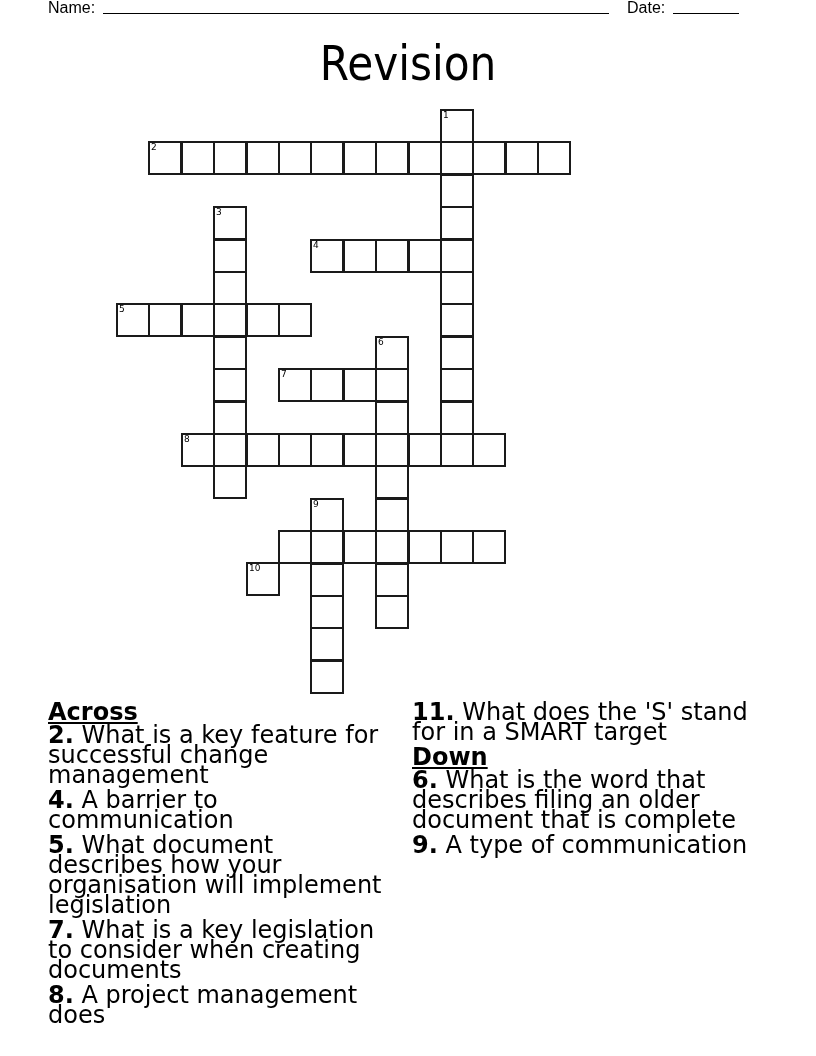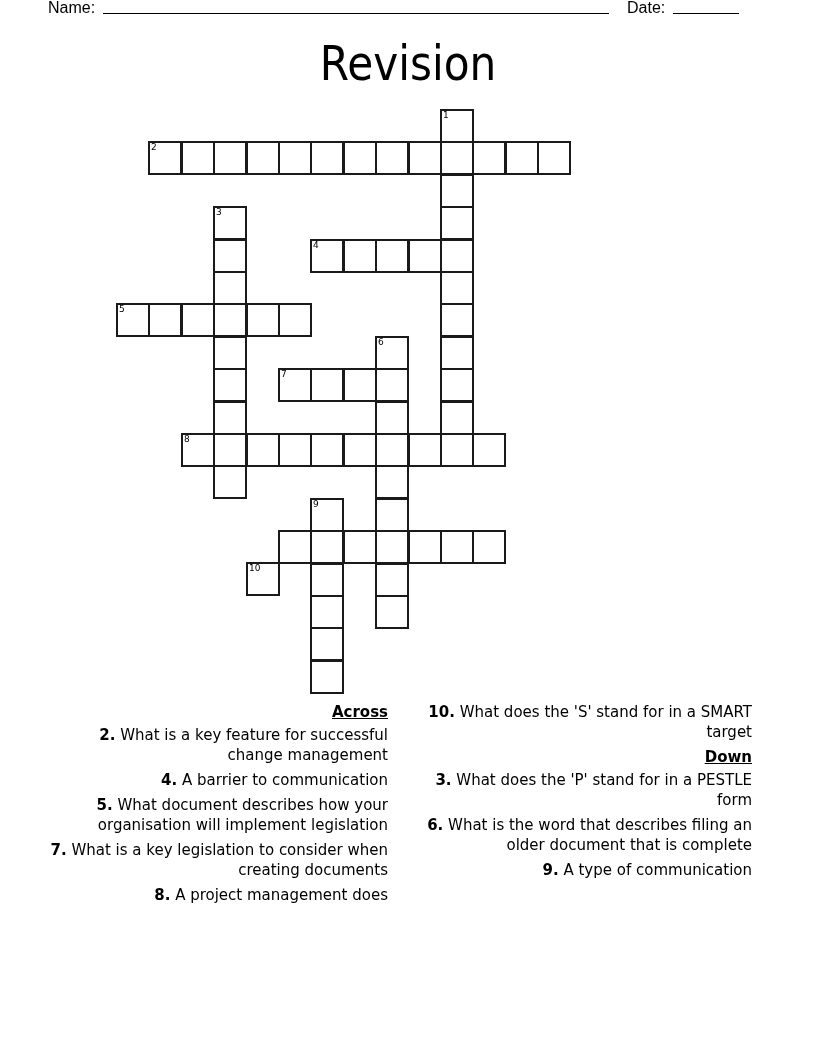--- a/index.html
+++ b/index.html
@@ -22,21 +22,21 @@
     .cell {
       position: absolute; box-sizing: border-box; width: 34px; height: 34px;
       border: 2px solid #1a1a1a; background: #fff;
     }
     .cell .num {
       position: absolute; left: 1px; top: -1px;
       font-family: "DejaVu Sans", sans-serif; font-size: 9px; line-height: 11px; color: #000;
     }
     .clues {
       position: absolute; top: 702px;
-      font-family: "DejaVu Sans", sans-serif; font-size: 15px; line-height: 20px; text-align: right;
+      font-family: "DejaVu Sans", sans-serif; font-size: 24px; line-height: 20px;
     }
     .clues.left { left: 48px; width: 340px; }
     .clues.right { left: 412px; width: 340px; }
     .clue-heading { font-weight: bold; text-decoration: underline; margin-bottom: 3px; }
     .clue { margin-bottom: 5px; }
     .clue .cnum { font-weight: bold; }
   </style>
 </head>
 <body>
 
@@ -147,18 +147,17 @@
 <div class="clues left">
   <div class="clue-heading">Across</div>
   <div class="clue"><span class="cnum">2.</span> <span>What is a key feature for successful change management</span></div>
   <div class="clue"><span class="cnum">4.</span> <span>A barrier to communication</span></div>
   <div class="clue"><span class="cnum">5.</span> <span>What document describes how your organisation will implement legislation</span></div>
   <div class="clue"><span class="cnum">7.</span> <span>What is a key legislation to consider when creating documents</span></div>
   <div class="clue"><span class="cnum">8.</span> <span>A project management does</span></div>
 </div>
 
 <div class="clues right">
-  <div class="clue"><span class="cnum">10.</span> <span>What does the 'S' stand for in a SMART target</span></div>
+  <div class="clue"><span class="cnum">11.</span> <span>What does the 'S' stand for in a SMART target</span></div>
   <div class="clue-heading">Down</div>
-  <div class="clue"><span class="cnum">3.</span> <span>What does the 'P' stand for in a PESTLE form</span></div>
   <div class="clue"><span class="cnum">6.</span> <span>What is the word that describes filing an older document that is complete</span></div>
   <div class="clue"><span class="cnum">9.</span> <span>A type of communication</span></div>
 </div>
 
 </body></html>

